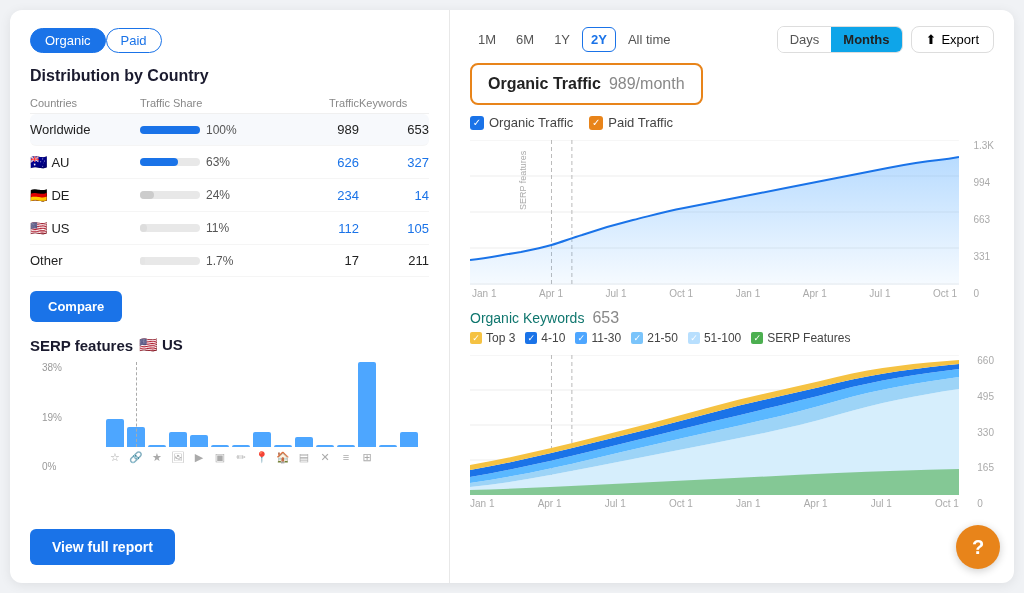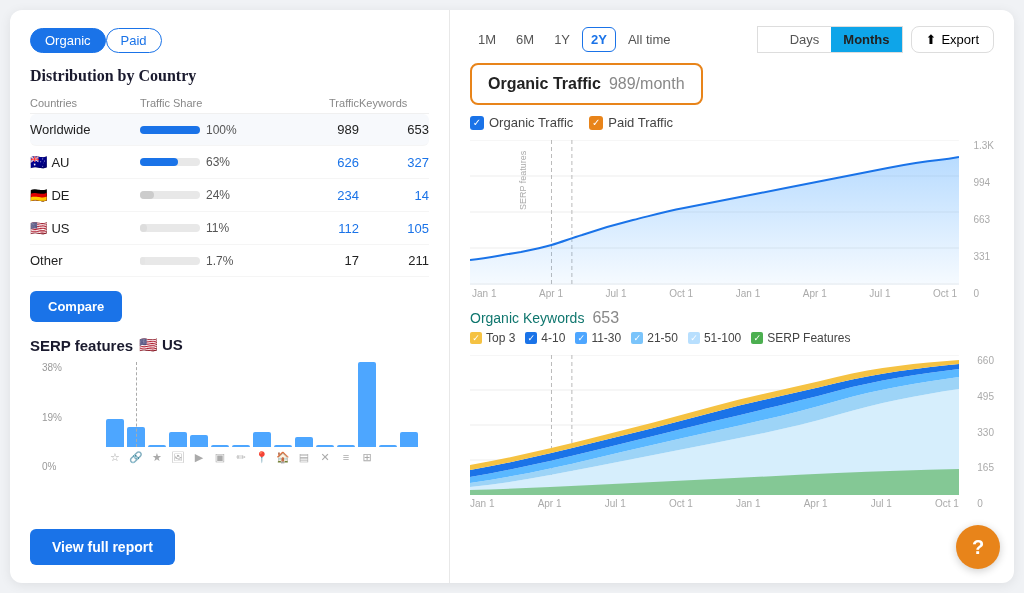--- a/index.html
+++ b/index.html
@@ -7,21 +7,21 @@
     .card { background: #fff; border-radius: 12px; width: 1004px; min-height: 573px; display: flex; box-shadow: 0 2px 12px rgba(0,0,0,0.08); overflow: hidden; }
     .left-panel { width: 440px; border-right: 1px solid #e8e8e8; padding: 18px 20px; display: flex; flex-direction: column; gap: 14px; }
     .right-panel { flex: 1; padding: 16px 20px; display: flex; flex-direction: column; gap: 10px; }
 
     
     .toggle-row { display: flex; gap: 0; }
     .toggle-btn { border: 1.5px solid #1a73e8; border-radius: 20px; padding: 4px 14px; font-size: 13px; cursor: pointer; background: #fff; color: #1a73e8; }
     .toggle-btn.active { background: #1a73e8; color: #fff; }
 
     
-    .section-title { font-size: 16px; font-weight: 700; color: #1a1a2e; font-family: Liberation Serif, serif; }
+    .section-title { font-size: 16px; font-weight: 700; color: #1a1a2e; }
     .table-header { display: grid; grid-template-columns: 110px 1fr 70px 70px; font-size: 11px; color: #888; padding: 4px 0; border-bottom: 1px solid #f0f0f0; }
     .table-row { display: grid; grid-template-columns: 110px 1fr 70px 70px; align-items: center; padding: 8px 0; border-bottom: 1px solid #f5f5f5; font-size: 13px; }
     .table-row.highlighted { background: #f7f9fc; border-radius: 6px; }
     .country-name { font-weight: 500; color: #222; }
     .traffic-bar-wrap { display: flex; align-items: center; gap: 6px; }
     .bar-bg { height: 8px; border-radius: 4px; background: #e8e8e8; position: relative; }
     .bar-fill { height: 8px; border-radius: 4px; position: absolute; left: 0; top: 0; }
     .bar-100 { width: 60px; } .bar-fill-100 { background: #1a73e8; width: 100%; }
     .bar-63 { width: 60px; } .bar-fill-63 { background: #1a73e8; width: 63%; }
     .bar-24 { width: 60px; } .bar-fill-24 { background: #ccc; width: 24%; }
@@ -40,21 +40,21 @@
     .serp-bar { width: 18px; background: #4da6ff; border-radius: 2px 2px 0 0; }
     .serp-icons-row { display: flex; gap: 3px; margin-left: 32px; margin-top: 4px; font-size: 11px; color: #aaa; }
     .serp-icon { width: 18px; text-align: center; }
     .view-full-btn { background: #1a73e8; color: #fff; border: none; border-radius: 6px; padding: 10px 22px; font-size: 14px; font-weight: 600; cursor: pointer; width: fit-content; margin-top: auto; }
 
     
     .time-controls { display: flex; justify-content: space-between; align-items: center; }
     .time-tabs { display: flex; gap: 4px; align-items: center; }
     .time-tab { background: none; border: none; font-size: 13px; color: #555; cursor: pointer; padding: 4px 8px; border-radius: 4px; }
     .time-tab.active { color: #1a73e8; font-weight: 700; border: 1.5px solid #1a73e8; border-radius: 6px; }
-    .day-month-group { display: flex; border: 1.5px solid #ddd; border-radius: 0; overflow: hidden; padding-left: 20px; }
+    .day-month-group { display: flex; border: 1.5px solid #ddd; border-radius: 7px; overflow: hidden; }
     .dm-btn { background: #fff; border: none; font-size: 13px; padding: 5px 12px; cursor: pointer; color: #555; }
     .dm-btn.active { background: #0ea5e9; font-weight: 600; color: #222; }
     .export-btn { border: 1.5px solid #ddd; background: #fff; border-radius: 8px; padding: 5px 14px; font-size: 13px; cursor: pointer; display: flex; align-items: center; gap: 5px; margin-left: 8px; }
     .organic-traffic-header { border: 2px solid #e8841a; border-radius: 8px; padding: 10px 16px; display: inline-flex; align-items: center; gap: 8px; width: fit-content; }
     .ot-title { font-size: 16px; font-weight: 700; color: #222; }
     .ot-value { font-size: 16px; color: #888; }
     .legend-row { display: flex; gap: 16px; align-items: center; }
     .legend-item { display: flex; align-items: center; gap: 5px; font-size: 13px; color: #444; }
     .legend-check { width: 14px; height: 14px; border-radius: 3px; display: flex; align-items: center; justify-content: center; font-size: 10px; color: #fff; }
     .lc-blue { background: #1a73e8; }

